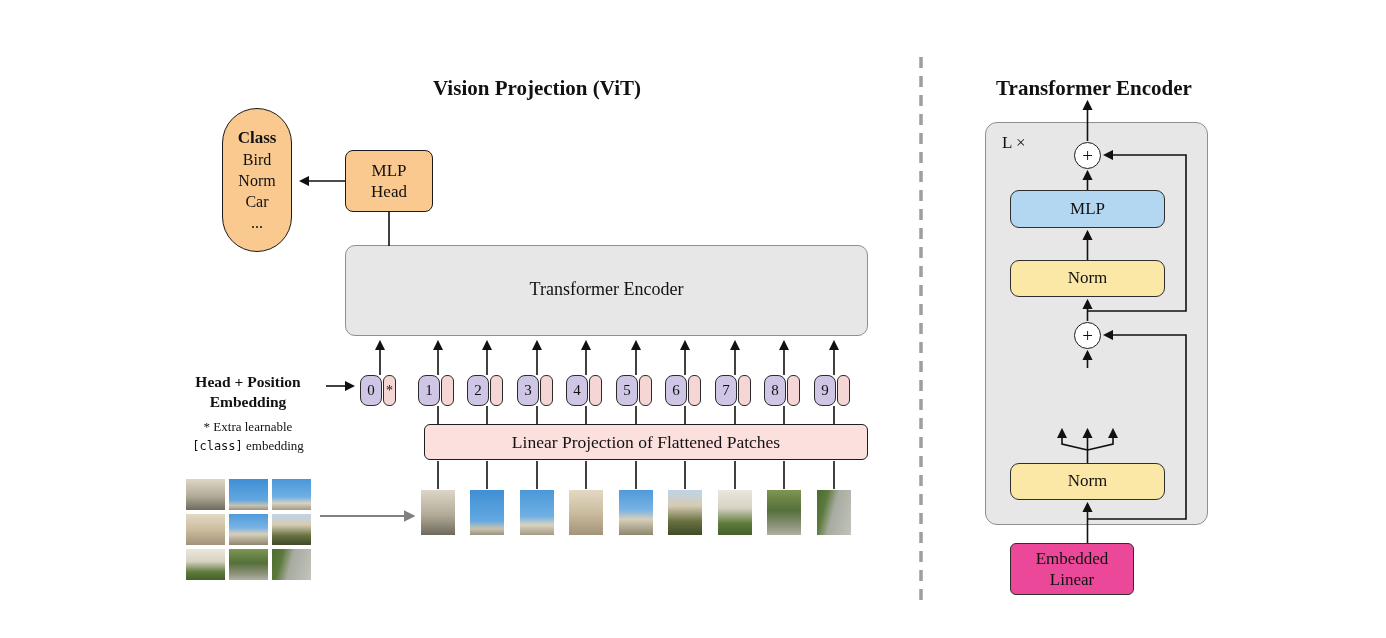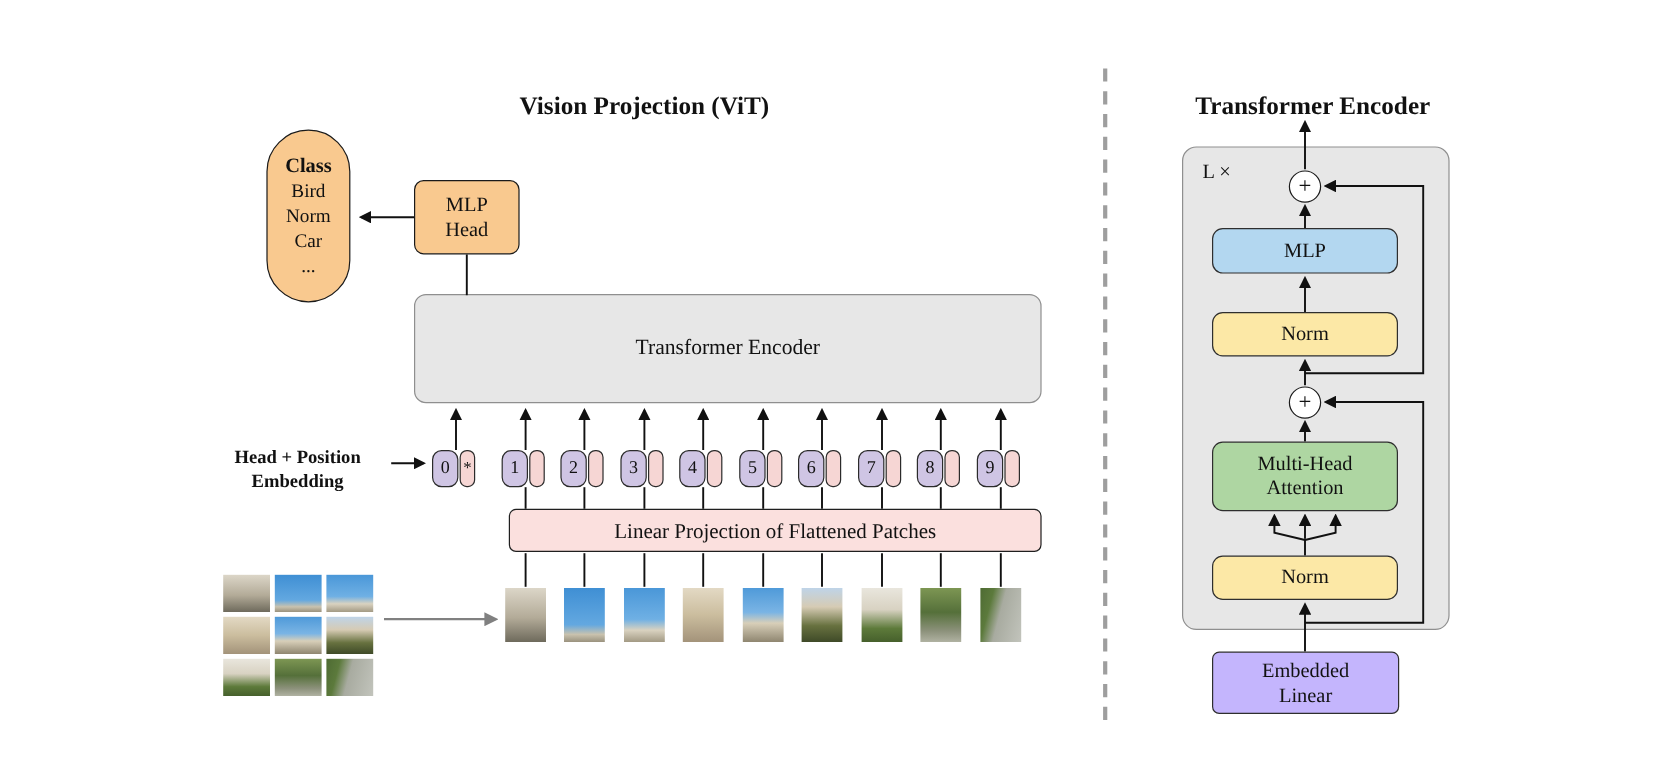--- a/index.html
+++ b/index.html
@@ -124,20 +124,24 @@
     <span>Head</span>
   </div>
 
   <div class="ltext" style="left:345px; top:279px; width:523px; text-align:center; font-size:18px;">Transformer Encoder</div>
 
   <div class="boldlabel" style="left:168px; top:372px; width:160px;">
     <span>Head + Position</span><br>
     <span>Embedding</span>
   </div>
 
+  <div class="smallnote" style="left:168px; top:418px; width:160px;">
+    <span>* Extra learnable</span><br>
+    <span class="mono">[class]</span><span> embedding</span>
+  </div>
 
   <div class="token" style="left:360px;">
     <span class="num">0</span>
     <span class="pp">*</span>
   </div>
   <div class="token" style="left:418px;">
     <span class="num">1</span>
     <span class="pp"></span>
   </div>
   <div class="token" style="left:467px;">
@@ -212,27 +216,23 @@
   </div>
 
   <div class="box block" style="left:1010px; top:260px; width:155px; height:37px; background:#FCE8A6;">
     <span>Norm</span>
   </div>
 
   <div class="plus" style="left:1074px; top:321.5px;">
     <span>+</span>
   </div>
 
-  <div class="box block" style="left:1010px; top:368px; width:155px; height:58px; background:#AED6A2;">
-    <span>Multi-Head</span>
-    <span>Attention</span>
-  </div>
 
   <div class="box block" style="left:1010px; top:463px; width:155px; height:37px; background:#FCE8A6;">
     <span>Norm</span>
   </div>
 
-  <div class="box" style="left:1010px; top:543px; width:156px; height:52px; background:#c4b5fd; border:1.5px solid #2e2e2e; border-radius:6px; font-size:17px; line-height:1.25;">
+  <div class="box" style="left:1010px; top:543px; width:124px; height:52px; background:#ec4899; border:1.5px solid #2e2e2e; border-radius:6px; font-size:17px; line-height:1.25;">
     <span>Embedded</span>
     <span>Linear</span>
   </div>
 
 </div>
 
 </body></html>

